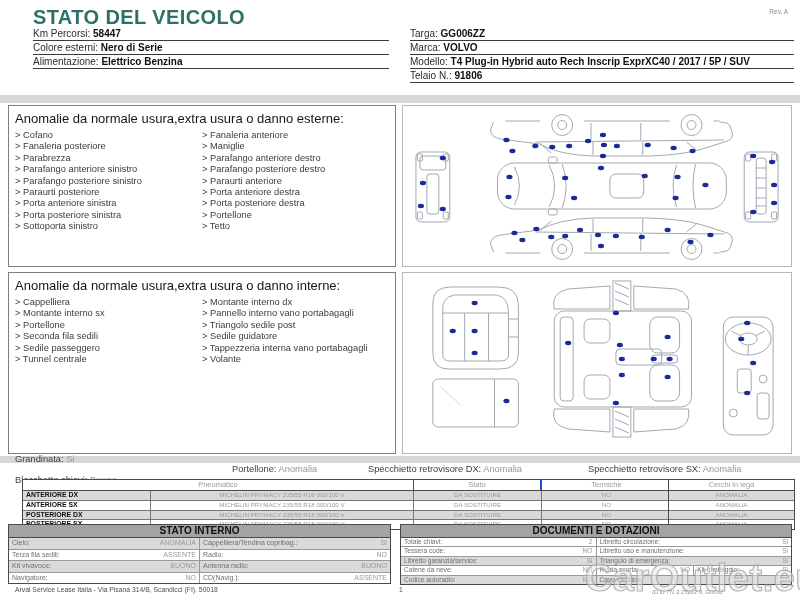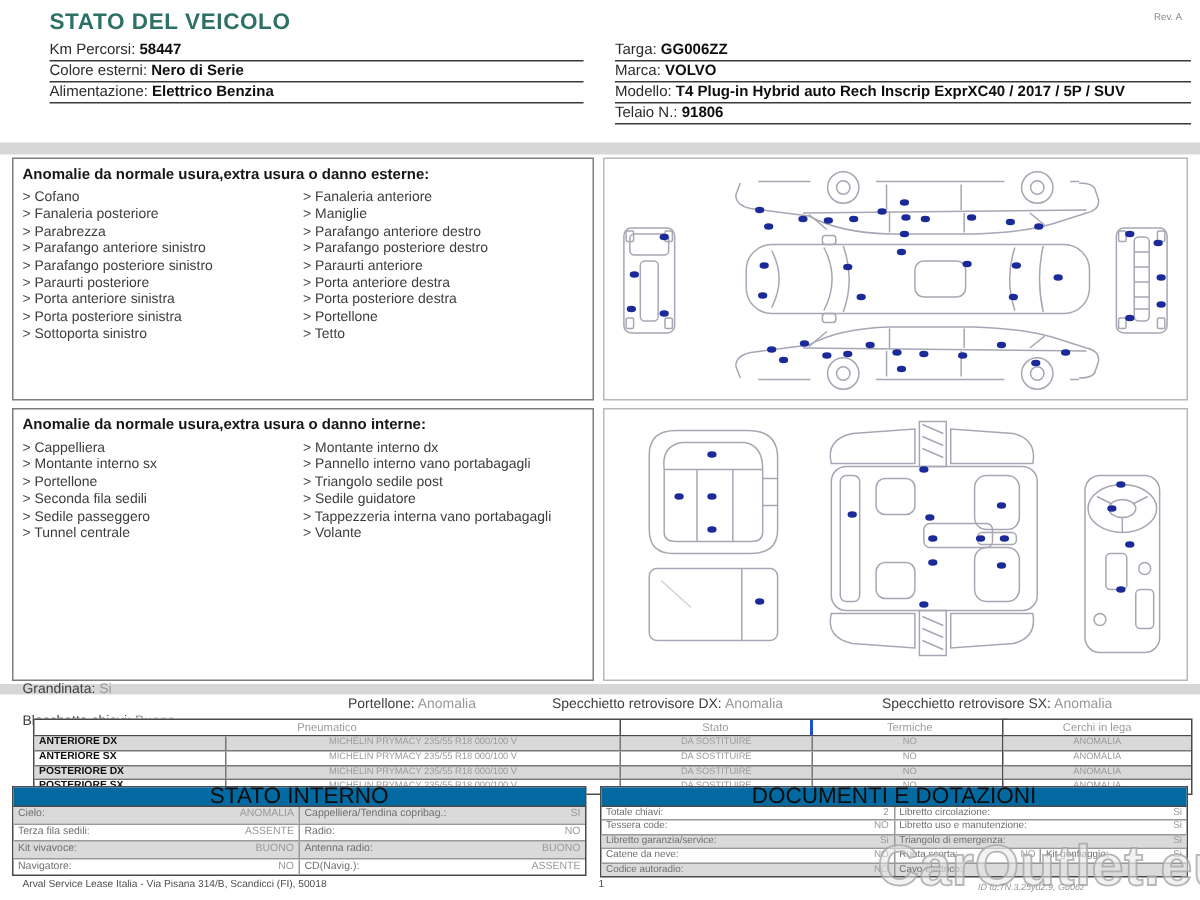--- a/index.html
+++ b/index.html
@@ -1,33 +1,33 @@
 <!DOCTYPE html>
 <html><head>
 <meta charset="utf-8">
 <style>
   html,body{margin:0;padding:0;background:#fff}
   #page{position:relative;width:800px;height:600px;background:#fff;overflow:hidden;
         font-family:"Liberation Sans",sans-serif;color:#222}
 
-  .title{position:absolute;left:33px;top:6px;font-size:15px;font-weight:bold;
+  .title{position:absolute;left:33px;top:6px;font-size:20px;font-weight:bold;
          letter-spacing:.4px}
   .rev{position:absolute;right:12px;top:8px;font-size:6.5px;color:#8a8a8a}
 
   .info-col{position:absolute;top:27px;font-size:10px}
   #info-left{left:33px;width:356px}
   #info-right{left:410px;width:384px}
   .info-row{border-bottom:1px solid #3a3a3a;padding:1px 0;line-height:11px}
   .ilbl{color:#2b2b2b}
   .ival{font-weight:bold;color:#0e0e0e}
 
   .grayband{position:absolute;left:0;width:800px;background:#d7d7d7}
 
   .panel{position:absolute;border:1px solid #7d7d7d;background:#fff;padding:5px 6px;box-sizing:border-box}
-  .panel-heading{font-weight:bold;font-size:10px;color:#161616;margin-bottom:4px}
+  .panel-heading{font-weight:normal;font-size:13px;color:#161616;margin-bottom:4px}
   .cols{display:flex}
   .col{width:50%}
   .anom-item{font-size:9.3px;line-height:11.4px;color:#3c3c3c}
   .anom-item::before{content:"> "}
 
   .diagram-panel{position:absolute;border:1px solid #b8b8b8;background:#fff;box-sizing:border-box}
   .diagram-panel svg{display:block;width:100%;height:100%}
 
   .sum-item{position:absolute;white-space:nowrap;font-size:9.3px}
   .sum-lbl{color:#3d3d3d}
@@ -53,22 +53,22 @@
   .c-stato{width:128px;text-align:center;color:#9b9b9b;font-size:6.2px;border-right:1px solid #777}
   .c-term{flex:1;text-align:center;color:#9b9b9b;font-size:6.2px}
   .crow{height:8.8px;line-height:8.8px;text-align:center;color:#9b9b9b;font-size:6.2px;border-top:1px solid #777}
   .crow:first-child{border-top:none}
   .crow:nth-child(odd){background:#d9d9d9}
 
   
   .bt{position:absolute;top:524px;border:1px solid #4a4a4a;box-sizing:border-box;background:#fff}
   #stato-interno{left:8px;width:383px}
   #documenti{left:400px;width:392px}
-  .bt-header{height:12px;line-height:12px;background:#0369a1;border-bottom:1px solid #4a4a4a;
-             text-align:center;font-weight:normal;font-size:15px;color:#0e0e0e}
+  .bt-header{height:12px;line-height:12px;background:#a3a3a3;border-bottom:1px solid #4a4a4a;
+             text-align:center;font-weight:bold;font-size:10px;color:#0e0e0e}
   .bt-row{display:flex;border-top:1px solid #999}
   .bt-row:first-child{border-top:none}
   #stato-interno .bt-row{height:10.5px;line-height:10.5px;font-size:7px}
   #documenti .bt-row{height:8.4px;line-height:8.4px;font-size:6.6px}
   #stato-interno .bt-row:nth-child(odd){background:#dadada}
   #documenti .bt-row:nth-child(3),#documenti .bt-row:nth-child(5){background:#dadada}
   .bt-half{flex:1;display:flex;border-left:1px solid #999;min-width:0}
   .bt-half:first-child{border-left:none}
   .bt-cell{flex:1;display:flex;justify-content:space-between;padding:0 3px;border-left:1px solid #999;min-width:0;overflow:hidden;white-space:nowrap}
   .bt-cell:first-child{border-left:none}

